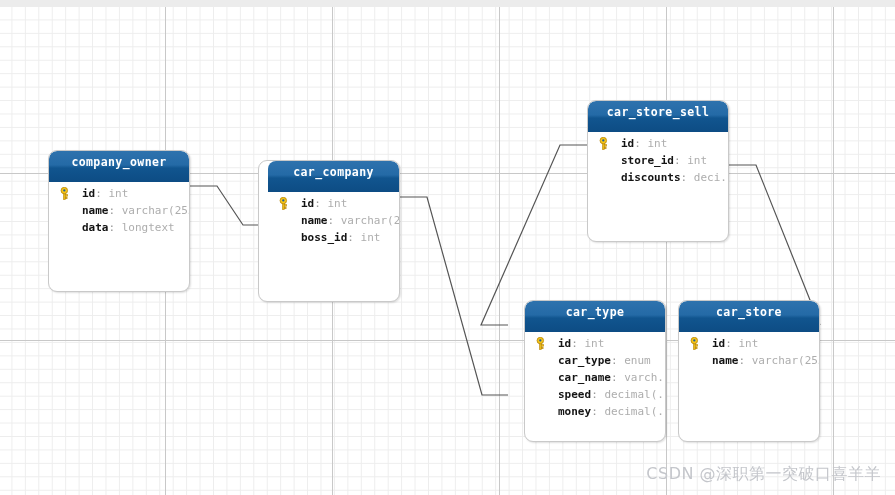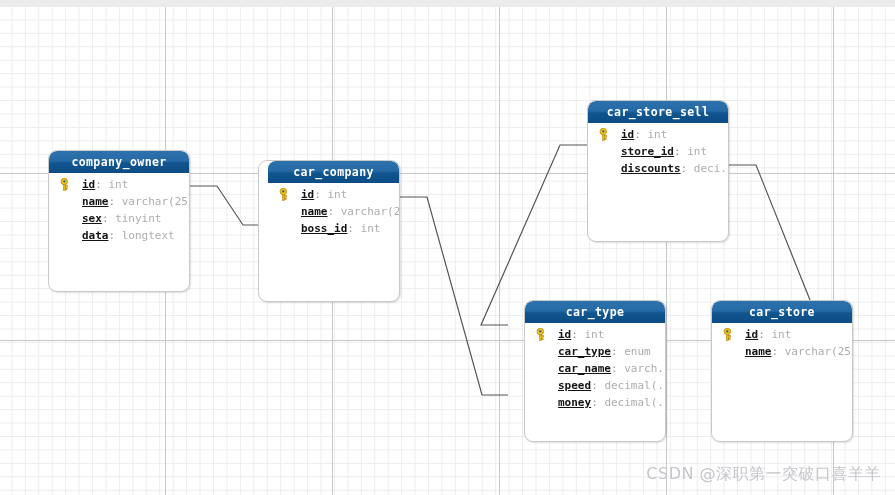--- a/index.html
+++ b/index.html
@@ -48,21 +48,21 @@
     width: 142px;
     height: 142px;
     background: #ffffff;
     border: 1px solid #c9c9c9;
     border-radius: 9px;
     box-sizing: border-box;
     box-shadow: 1px 1px 2px rgba(0,0,0,0.13);
     overflow: hidden;
   }
   .table-header {
-    height: 22px;
+    height: 31px;
     line-height: 22px;
     background: linear-gradient(to bottom, #2e72ad 0%, #246aa6 45%, #11558f 55%, #0d4c84 100%);
     color: #ffffff;
     font-size: 11.5px;
     font-weight: bold;
     text-align: center;
     letter-spacing: 0.4px;
     border-top-left-radius: 8px;
     border-top-right-radius: 8px;
     white-space: nowrap;
@@ -78,21 +78,20 @@
     height: 17px;
     line-height: 17px;
     padding-left: 33px;
     font-size: 11px;
     white-space: nowrap;
     overflow: hidden;
   }
   .field .fname {
     color: #141414;
     font-weight: bold;
-    text-decoration: underline;
   }
   .field .fsep {
     color: #9a9a9a;
   }
   .field .ftype {
     color: #adadad;
   }
   .key-icon {
     position: absolute;
     left: 11px;
@@ -131,21 +130,20 @@
         <div class="table-header">company_owner</div>
         <ul class="fields">
           <li class="field"><svg viewBox="0 0 16 16" class="key-icon">
               <rect x="4.4" y="7.4" width="2.1" height="8" fill="#f5c518" stroke="#b8860b" stroke-width="0.8"></rect>
               <rect x="6.4" y="9.4" width="3" height="1.9" fill="#f5c518" stroke="#b8860b" stroke-width="0.8"></rect>
               <rect x="6.4" y="12.6" width="2.3" height="1.8" fill="#f5c518" stroke="#b8860b" stroke-width="0.8"></rect>
               <circle cx="5.3" cy="4.4" r="4" fill="#f5c518" stroke="#b8860b" stroke-width="1"></circle>
               <circle cx="5.3" cy="4.2" r="1.4" fill="#1f5c99"></circle>
             </svg><span class="fname">id</span><span class="fsep">:</span> <span class="ftype">int</span></li>
           <li class="field"><span class="fname">name</span><span class="fsep">:</span> <span class="ftype">varchar(255)</span></li>
-          <li class="field"><span class="fname">sex</span><span class="fsep">:</span> <span class="ftype">tinyint</span></li>
           <li class="field"><span class="fname">data</span><span class="fsep">:</span> <span class="ftype">longtext</span></li>
         </ul>
       </div>
       <div class="table-box" style="left: 258px; top: 160px; padding-left: 9px;">
         <div class="table-header">car_company</div>
         <ul class="fields">
           <li class="field"><svg viewBox="0 0 16 16" class="key-icon">
               <rect x="4.4" y="7.4" width="2.1" height="8" fill="#f5c518" stroke="#b8860b" stroke-width="0.8"></rect>
               <rect x="6.4" y="9.4" width="3" height="1.9" fill="#f5c518" stroke="#b8860b" stroke-width="0.8"></rect>
               <rect x="6.4" y="12.6" width="2.3" height="1.8" fill="#f5c518" stroke="#b8860b" stroke-width="0.8"></rect>
@@ -179,21 +177,21 @@
               <rect x="6.4" y="12.6" width="2.3" height="1.8" fill="#f5c518" stroke="#b8860b" stroke-width="0.8"></rect>
               <circle cx="5.3" cy="4.4" r="4" fill="#f5c518" stroke="#b8860b" stroke-width="1"></circle>
               <circle cx="5.3" cy="4.2" r="1.4" fill="#1f5c99"></circle>
             </svg><span class="fname">id</span><span class="fsep">:</span> <span class="ftype">int</span></li>
           <li class="field"><span class="fname">car_type</span><span class="fsep">:</span> <span class="ftype">enum</span></li>
           <li class="field"><span class="fname">car_name</span><span class="fsep">:</span> <span class="ftype">varch...</span></li>
           <li class="field"><span class="fname">speed</span><span class="fsep">:</span> <span class="ftype">decimal(...</span></li>
           <li class="field"><span class="fname">money</span><span class="fsep">:</span> <span class="ftype">decimal(...</span></li>
         </ul>
       </div>
-      <div class="table-box" style="left: 678px; top: 300px; margin-left: 33px;">
+      <div class="table-box" style="left: 678px; top: 300px;">
         <div class="table-header">car_store</div>
         <ul class="fields">
           <li class="field"><svg viewBox="0 0 16 16" class="key-icon">
               <rect x="4.4" y="7.4" width="2.1" height="8" fill="#f5c518" stroke="#b8860b" stroke-width="0.8"></rect>
               <rect x="6.4" y="9.4" width="3" height="1.9" fill="#f5c518" stroke="#b8860b" stroke-width="0.8"></rect>
               <rect x="6.4" y="12.6" width="2.3" height="1.8" fill="#f5c518" stroke="#b8860b" stroke-width="0.8"></rect>
               <circle cx="5.3" cy="4.4" r="4" fill="#f5c518" stroke="#b8860b" stroke-width="1"></circle>
               <circle cx="5.3" cy="4.2" r="1.4" fill="#1f5c99"></circle>
             </svg><span class="fname">id</span><span class="fsep">:</span> <span class="ftype">int</span></li>
           <li class="field"><span class="fname">name</span><span class="fsep">:</span> <span class="ftype">varchar(255)</span></li>

